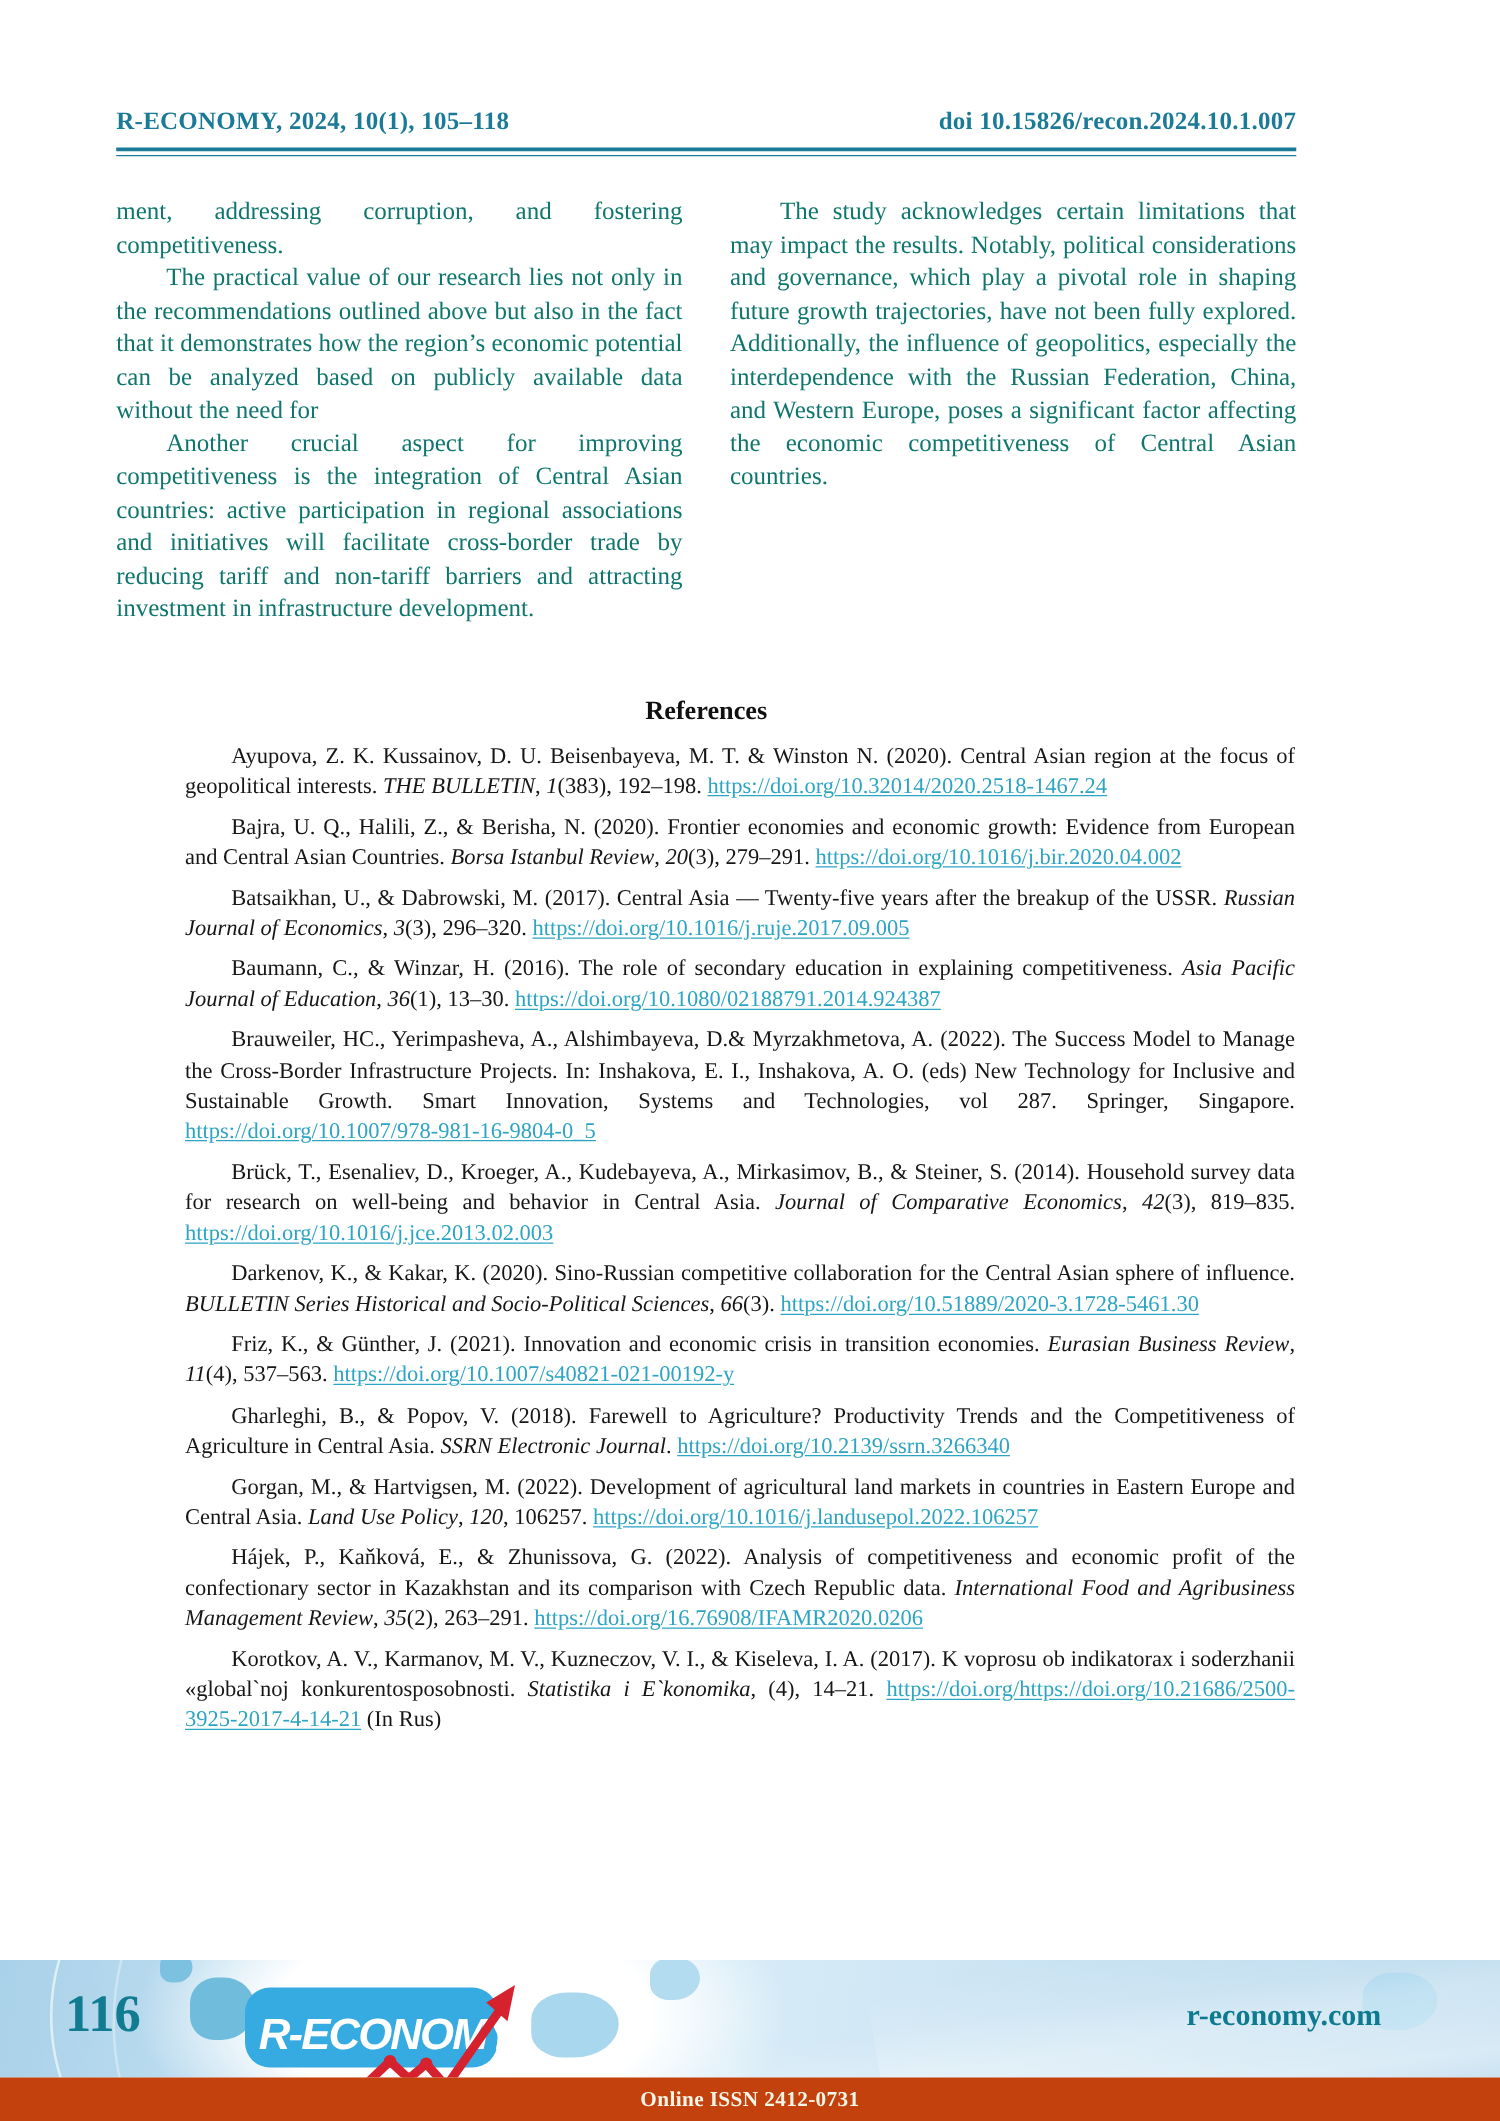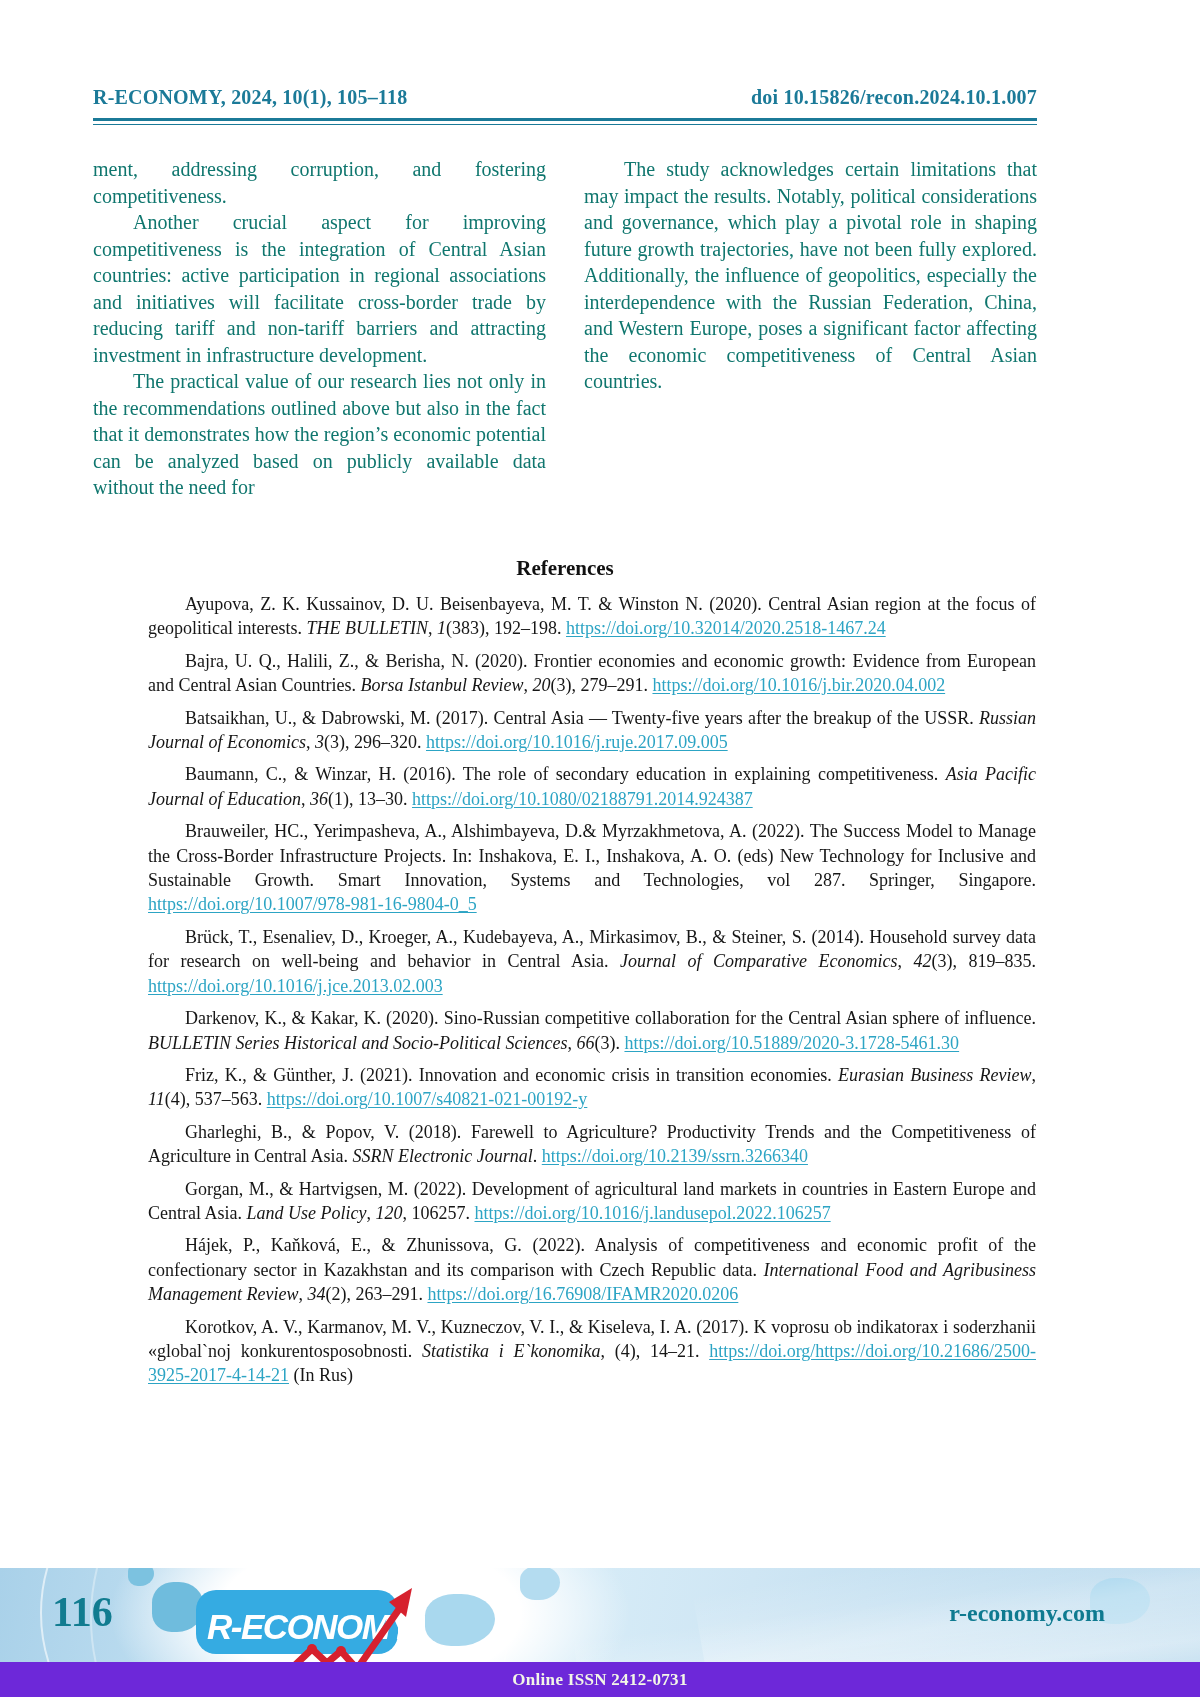--- a/index.html
+++ b/index.html
@@ -46,62 +46,62 @@
   .streak { position:absolute; right:-140px; top:26px; width:760px; height:150px;
             background:linear-gradient(to bottom, rgba(255,255,255,0) 0%, rgba(255,255,255,.45) 50%, rgba(255,255,255,0) 100%);
             transform:rotate(-7deg); }
   .streak.s2 { right:-260px; top:-40px; transform:rotate(-10deg); opacity:.6; }
 
   .page-num { position:absolute; left:52px; top:20px; font-size:42px; font-weight:bold; color:#117c90; }
   .site-link { position:absolute; right:95px; top:32px; font-size:24px; font-weight:bold;
                color:#0e7a90; text-decoration:none; }
   .logo-svg { position:absolute; left:190px; top:8px; }
 
-  .footer-bar { position:absolute; left:0; top:1662px; width:1200px; height:35px; background:#6d28d9;
+  .footer-bar { position:absolute; left:0; top:1662px; width:1200px; height:35px; background:#c2410c;
                 display:flex; align-items:center; justify-content:center; }
   .footer-bar span { color:#f3f6e7; font-weight:bold; font-size:17px; letter-spacing:.3px; }
 </style>
 </head>
 <body>
 
 <div class="page">
 
   <header class="header">
     <div class="header-row">
       <span>R-ECONOMY, 2024, 10(1), 105–118</span>
       <span>doi 10.15826/recon.2024.10.1.007</span>
     </div>
     <div class="header-rule"></div>
   </header>
 
   <main>
     <div class="columns">
       <div class="col" id="col-left">
           <p>ment, addressing corruption, and fostering competitiveness.</p>
+          <p class="indent">The practical value of our research lies not only in the recommendations outlined above but also in the fact that it demonstrates how the region’s economic potential can be analyzed based on publicly available data without the need for</p>
           <p class="indent">Another crucial aspect for improving competitiveness is the integration of Central Asian countries: active participation in regional associations and initiatives will facilitate cross-border trade by reducing tariff and non-tariff barriers and attracting investment in infrastructure development.</p>
-          <p class="indent">The practical value of our research lies not only in the recommendations outlined above but also in the fact that it demonstrates how the region’s economic potential can be analyzed based on publicly available data without the need for</p>
         </div>
       <div class="col" id="col-right">
           <p class="indent">The study acknowledges certain limitations that may impact the results. Notably, political considerations and governance, which play a pivotal role in shaping future growth trajectories, have not been fully explored. Additionally, the influence of geopolitics, especially the interdependence with the Russian Federation, China, and Western Europe, poses a significant factor affecting the economic competitiveness of Central Asian countries.</p>
         </div>
     </div>
 
     <h2 class="refs-heading">References</h2>
     <div class="refs" id="references">
         <p class="ref"><span>Ayupova, Z. K. Kussainov, D. U. Beisenbayeva, M. T. &amp; Winston N. (2020). Central Asian region at the focus of geopolitical interests. </span><em>THE BULLETIN</em><span>, </span><em>1</em><span>(383), 192–198. </span><a href="#">https://doi.org/10.32014/2020.2518-1467.24</a></p>
         <p class="ref"><span>Bajra, U. Q., Halili, Z., &amp; Berisha, N. (2020). Frontier economies and economic growth: Evidence from European and Central Asian Countries. </span><em>Borsa Istanbul Review</em><span>, </span><em>20</em><span>(3), 279–291. </span><a href="#">https://doi.org/10.1016/j.bir.2020.04.002</a></p>
         <p class="ref"><span>Batsaikhan, U., &amp; Dabrowski, M. (2017). Central Asia — Twenty-five years after the breakup of the USSR. </span><em>Russian Journal of Economics</em><span>, </span><em>3</em><span>(3), 296–320. </span><a href="#">https://doi.org/10.1016/j.ruje.2017.09.005</a></p>
         <p class="ref"><span>Baumann, C., &amp; Winzar, H. (2016). The role of secondary education in explaining competitiveness. </span><em>Asia Pacific Journal of Education</em><span>, </span><em>36</em><span>(1), 13–30. </span><a href="#">https://doi.org/10.1080/02188791.2014.924387</a></p>
         <p class="ref"><span>Brauweiler, HC., Yerimpasheva, A., Alshimbayeva, D.&amp; Myrzakhmetova, A. (2022). The Success Model to Manage the Cross-Border Infrastructure Projects. In: Inshakova, E. I., Inshakova, A. O. (eds) New Technology for Inclusive and Sustainable Growth. Smart Innovation, Systems and Technologies, vol 287. Springer, Singapore. </span><a href="#">https://doi.org/10.1007/978-981-16-9804-0_5</a></p>
         <p class="ref"><span>Brück, T., Esenaliev, D., Kroeger, A., Kudebayeva, A., Mirkasimov, B., &amp; Steiner, S. (2014). Household survey data for research on well-being and behavior in Central Asia. </span><em>Journal of Comparative Economics</em><span>, </span><em>42</em><span>(3), 819–835. </span><a href="#">https://doi.org/10.1016/j.jce.2013.02.003</a></p>
         <p class="ref"><span>Darkenov, K., &amp; Kakar, K. (2020). Sino-Russian competitive collaboration for the Central Asian sphere of influence. </span><em>BULLETIN Series Historical and Socio-Political Sciences</em><span>, </span><em>66</em><span>(3). </span><a href="#">https://doi.org/10.51889/2020-3.1728-5461.30</a></p>
         <p class="ref"><span>Friz, K., &amp; Günther, J. (2021). Innovation and economic crisis in transition economies. </span><em>Eurasian Business Review</em><span>, </span><em>11</em><span>(4), 537–563. </span><a href="#">https://doi.org/10.1007/s40821-021-00192-y</a></p>
         <p class="ref"><span>Gharleghi, B., &amp; Popov, V. (2018). Farewell to Agriculture? Productivity Trends and the Competitiveness of Agriculture in Central Asia. </span><em>SSRN Electronic Journal</em><span>. </span><a href="#">https://doi.org/10.2139/ssrn.3266340</a></p>
         <p class="ref"><span>Gorgan, M., &amp; Hartvigsen, M. (2022). Development of agricultural land markets in countries in Eastern Europe and Central Asia. </span><em>Land Use Policy</em><span>, </span><em>120</em><span>, 106257. </span><a href="#">https://doi.org/10.1016/j.landusepol.2022.106257</a></p>
-        <p class="ref"><span>Hájek, P., Kaňková, E., &amp; Zhunissova, G. (2022). Analysis of competitiveness and economic profit of the confectionary sector in Kazakhstan and its comparison with Czech Republic data. </span><em>International Food and Agribusiness Management Review</em><span>, </span><em>34</em><span>(2), 263–291. </span><a href="#">https://doi.org/16.76908/IFAMR2020.0206</a></p>
+        <p class="ref"><span>Hájek, P., Kaňková, E., &amp; Zhunissova, G. (2022). Analysis of competitiveness and economic profit of the confectionary sector in Kazakhstan and its comparison with Czech Republic data. </span><em>International Food and Agribusiness Management Review</em><span>, </span><em>35</em><span>(2), 263–291. </span><a href="#">https://doi.org/16.76908/IFAMR2020.0206</a></p>
         <p class="ref"><span>Korotkov, A. V., Karmanov, M. V., Kuzneczov, V. I., &amp; Kiseleva, I. A. (2017). K voprosu ob indikatorax i soderzhanii «global`noj konkurentosposobnosti. </span><em>Statistika i E`konomika</em><span>, (4), 14–21. </span><a href="#">https://doi.org/https://doi.org/10.21686/2500-3925-2017-4-14-21</a><span> (In Rus)</span></p>
       </div>
   </main>
 
   <footer>
     <div class="footer-band">
       <div class="globe-halo"></div>
       <div class="globe-ring"></div>
       <div class="globe-ring2"></div>
       <div class="land l1"></div>

